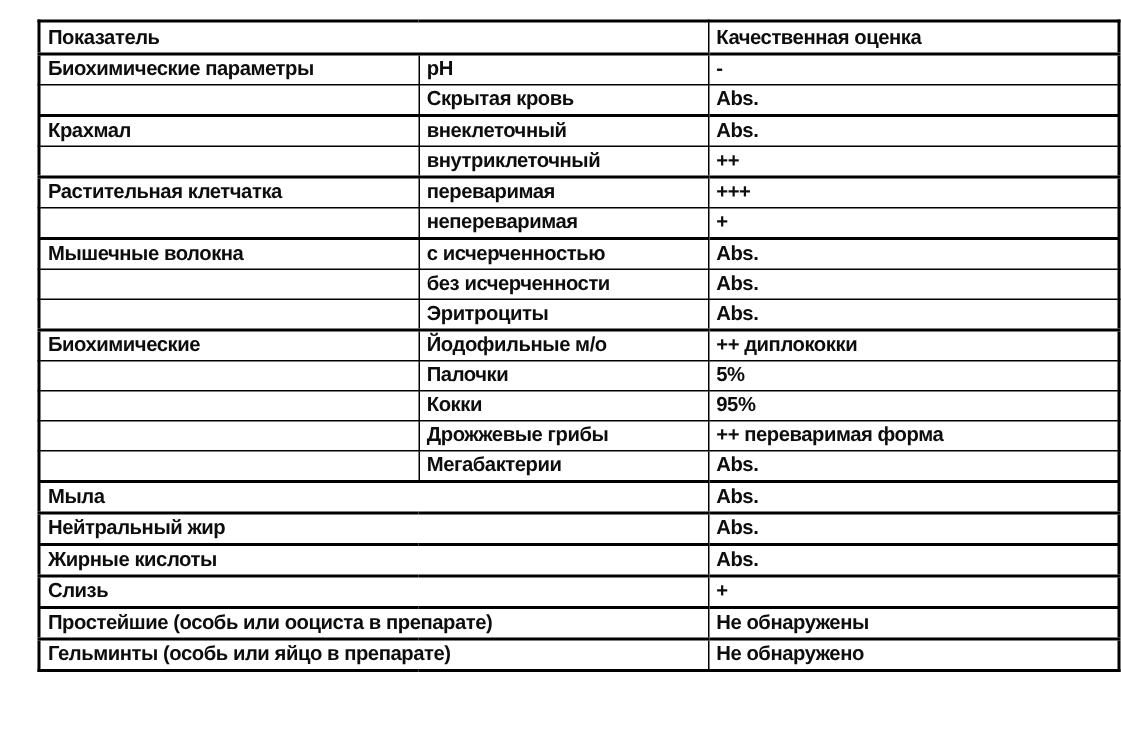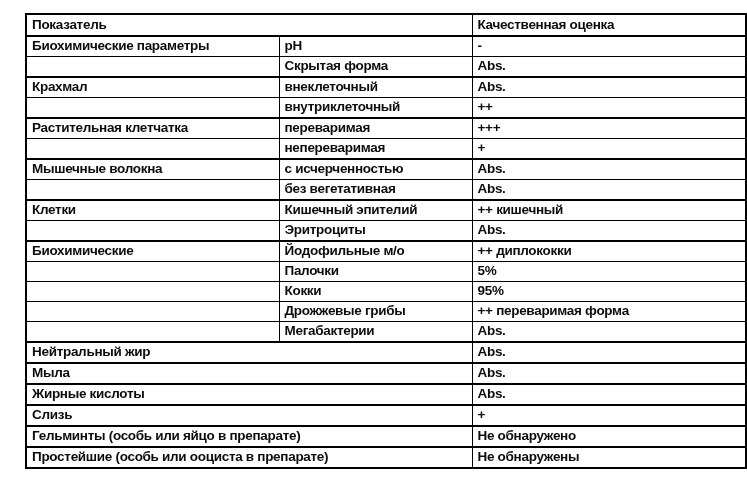--- a/index.html
+++ b/index.html
@@ -68,21 +68,21 @@
       </tr>
     </thead>
     <tbody>
       <tr class="g">
         <td>Биохимические параметры</td>
         <td>pH</td>
         <td>-</td>
       </tr>
       <tr>
         <td></td>
-        <td>Скрытая форма</td>
+        <td>Скрытая кровь</td>
         <td>Abs.</td>
       </tr>
       <tr class="g">
         <td>Крахмал</td>
         <td>внеклеточный</td>
         <td>Abs.</td>
       </tr>
       <tr>
         <td></td>
         <td>внутриклеточный</td>
@@ -98,27 +98,22 @@
         <td>непереваримая</td>
         <td>+</td>
       </tr>
       <tr class="g">
         <td>Мышечные волокна</td>
         <td>с исчерченностью</td>
         <td>Abs.</td>
       </tr>
       <tr>
         <td></td>
-        <td>без вегетативная</td>
+        <td>без исчерченности</td>
         <td>Abs.</td>
-      </tr>
-      <tr class="g">
-        <td>Клетки</td>
-        <td>Кишечный эпителий</td>
-        <td>++ кишечный</td>
       </tr>
       <tr>
         <td></td>
         <td>Эритроциты</td>
         <td>Abs.</td>
       </tr>
       <tr class="g">
         <td>Биохимические</td>
         <td>Йодофильные м/о</td>
         <td>++ диплококки</td>
@@ -137,39 +132,39 @@
         <td></td>
         <td>Дрожжевые грибы</td>
         <td>++ переваримая форма</td>
       </tr>
       <tr>
         <td></td>
         <td>Мегабактерии</td>
         <td>Abs.</td>
       </tr>
       <tr class="g">
-        <td colspan="2">Нейтральный жир</td>
+        <td colspan="2">Мыла</td>
         <td>Abs.</td>
       </tr>
       <tr class="g">
-        <td colspan="2">Мыла</td>
+        <td colspan="2">Нейтральный жир</td>
         <td>Abs.</td>
       </tr>
       <tr class="g">
         <td colspan="2">Жирные кислоты</td>
         <td>Abs.</td>
       </tr>
       <tr class="g">
         <td colspan="2">Слизь</td>
         <td>+</td>
       </tr>
       <tr class="g">
+        <td colspan="2">Простейшие (особь или ооциста в препарате)</td>
+        <td>Не обнаружены</td>
+      </tr>
+      <tr class="g">
         <td colspan="2">Гельминты (особь или яйцо в препарате)</td>
         <td>Не обнаружено</td>
-      </tr>
-      <tr class="g">
-        <td colspan="2">Простейшие (особь или ооциста в препарате)</td>
-        <td>Не обнаружены</td>
       </tr>
 
     </tbody>
   </table>
 </div>
 
 </body></html>

